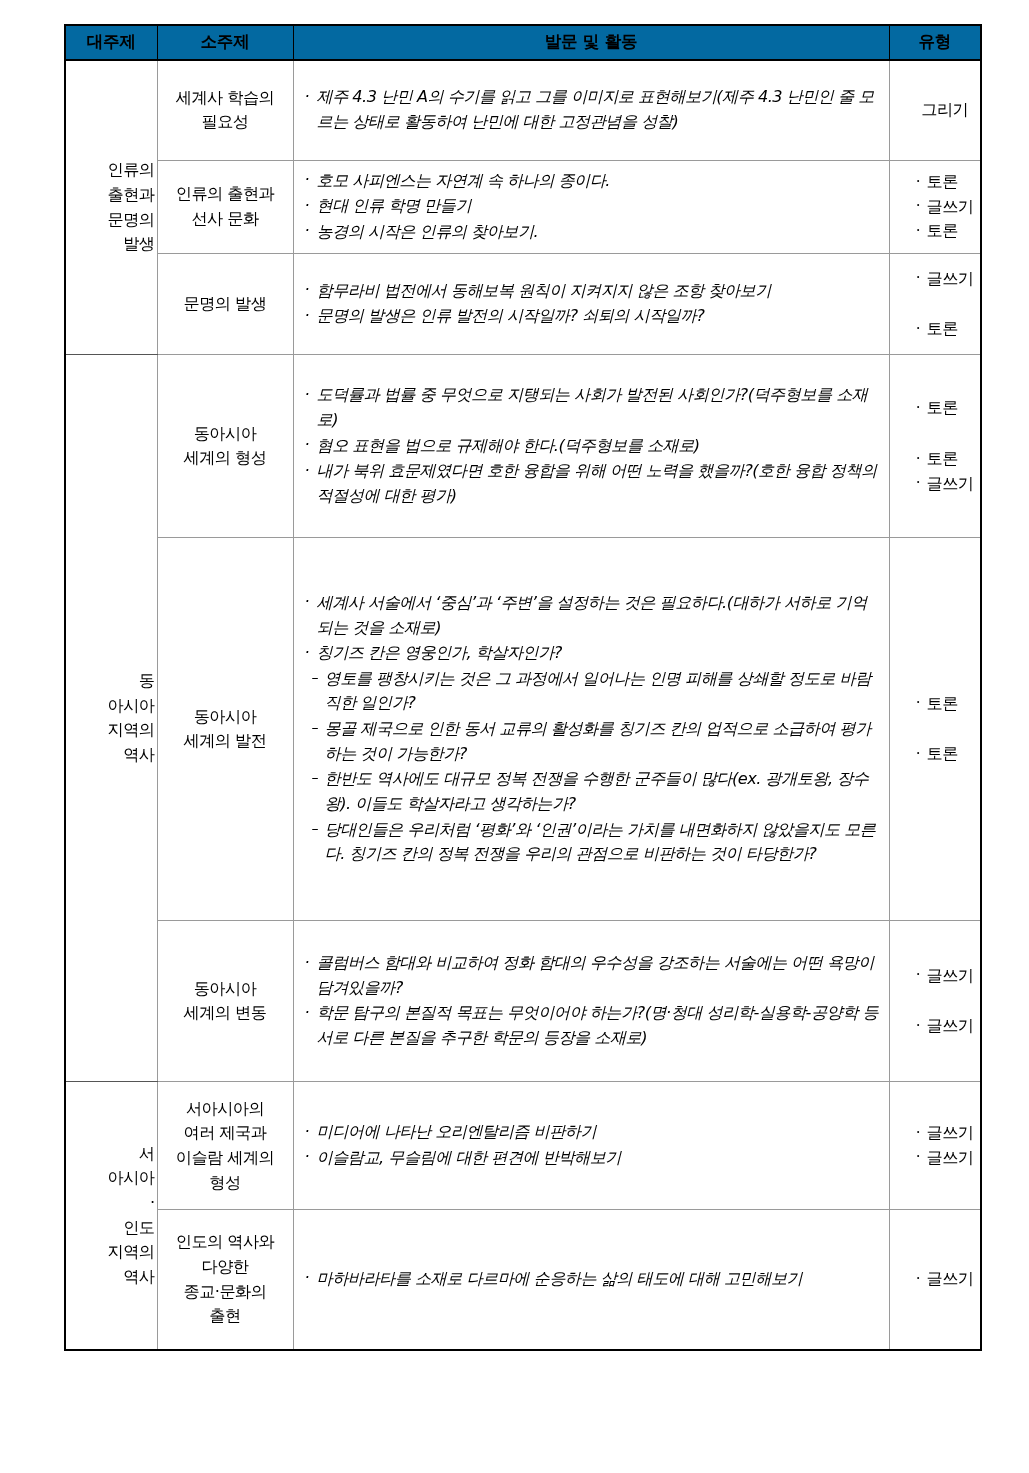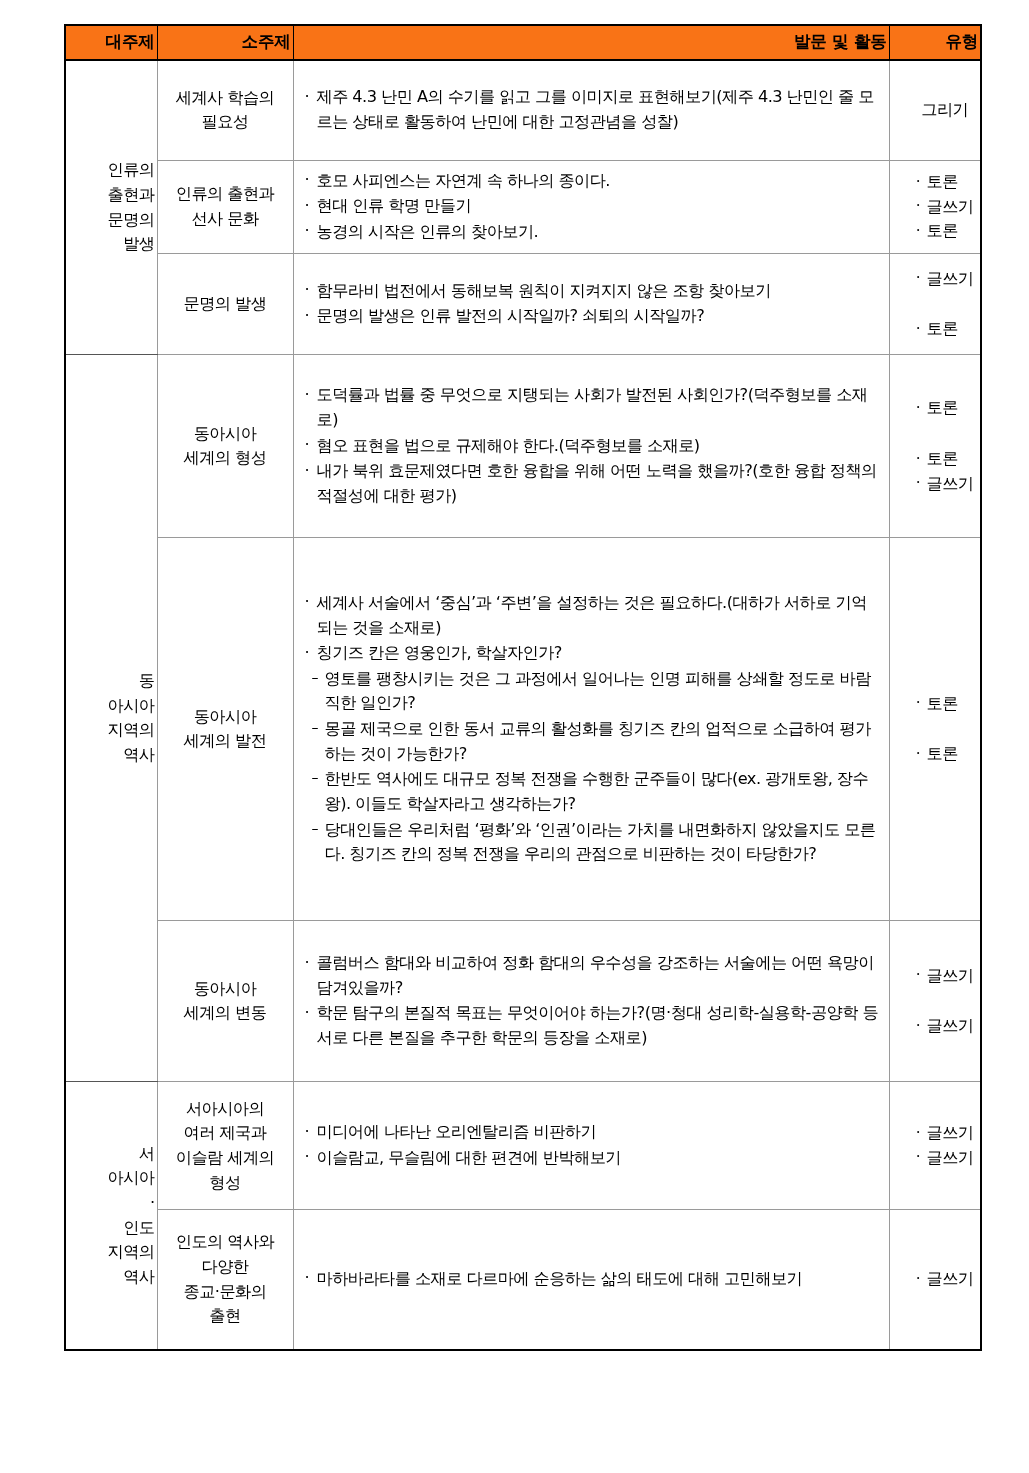--- a/index.html
+++ b/index.html
@@ -42,28 +42,28 @@
     width: 916px;
     table-layout: fixed;
     border: 2.4px solid #000;
   }
   table.appendix-table col.c-major  { width: 92px; }
   table.appendix-table col.c-minor  { width: 136px; }
   table.appendix-table col.c-body   { width: 596px; }
   table.appendix-table col.c-type   { width: 92px; }
 
   thead th {
-    background: #f97316;
+    background: #0369a1;
     border: 1px solid #000;
     border-bottom: 2.4px solid #000;
     font-size: 16.5px;
     font-weight: bold;
     letter-spacing: -0.2px;
     padding: 5px 2px 6px 2px;
-    text-align: right;
+    text-align: center;
     vertical-align: middle;
   }
   tbody td {
     border: 1px solid #9a9a9a;
     vertical-align: middle;
     font-size: 16.2px;
     letter-spacing: -0.55px;
     line-height: 1.52;
     padding: 7px 5px;
   }
@@ -95,20 +95,21 @@
     border-top: 1.6px solid #3a3a3a;
   }
   tbody tr:last-child > td {
     border-bottom: 2.4px solid #000;
   }
   .vstack-line { display: block; }
   ul.q-list {
     list-style: none;
     margin: 0;
     padding: 0;
+    font-style: italic;
   }
   ul.q-list > li {
     position: relative;
     padding-left: 14px;
     margin: 0 0 1px 0;
     text-indent: 0;
   }
   ul.q-list > li::before {
     content: "·";
     position: absolute;

